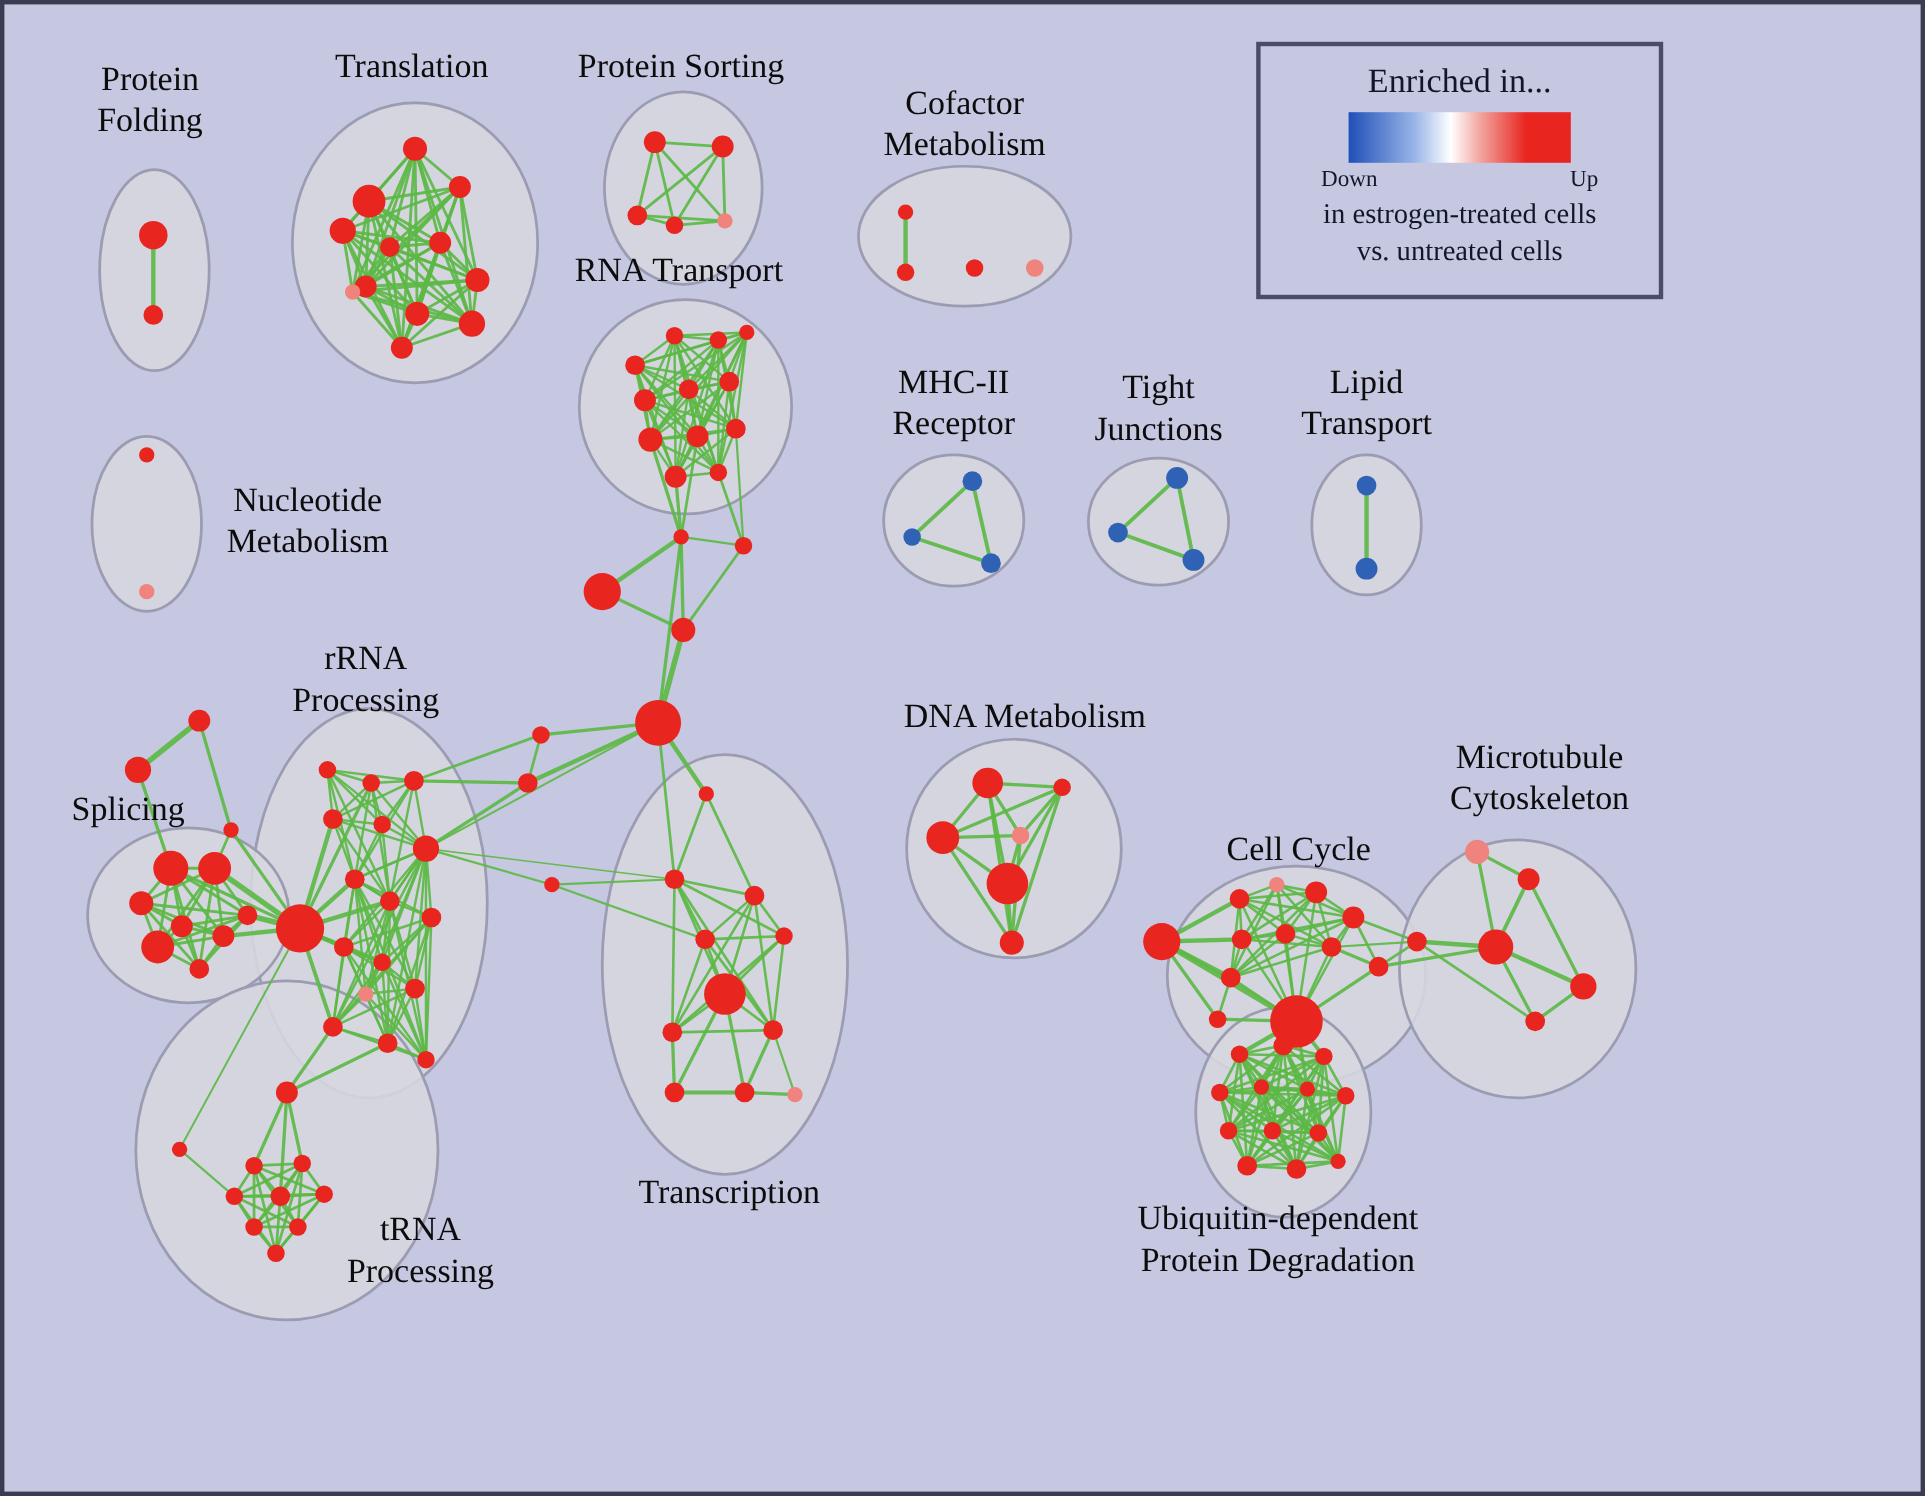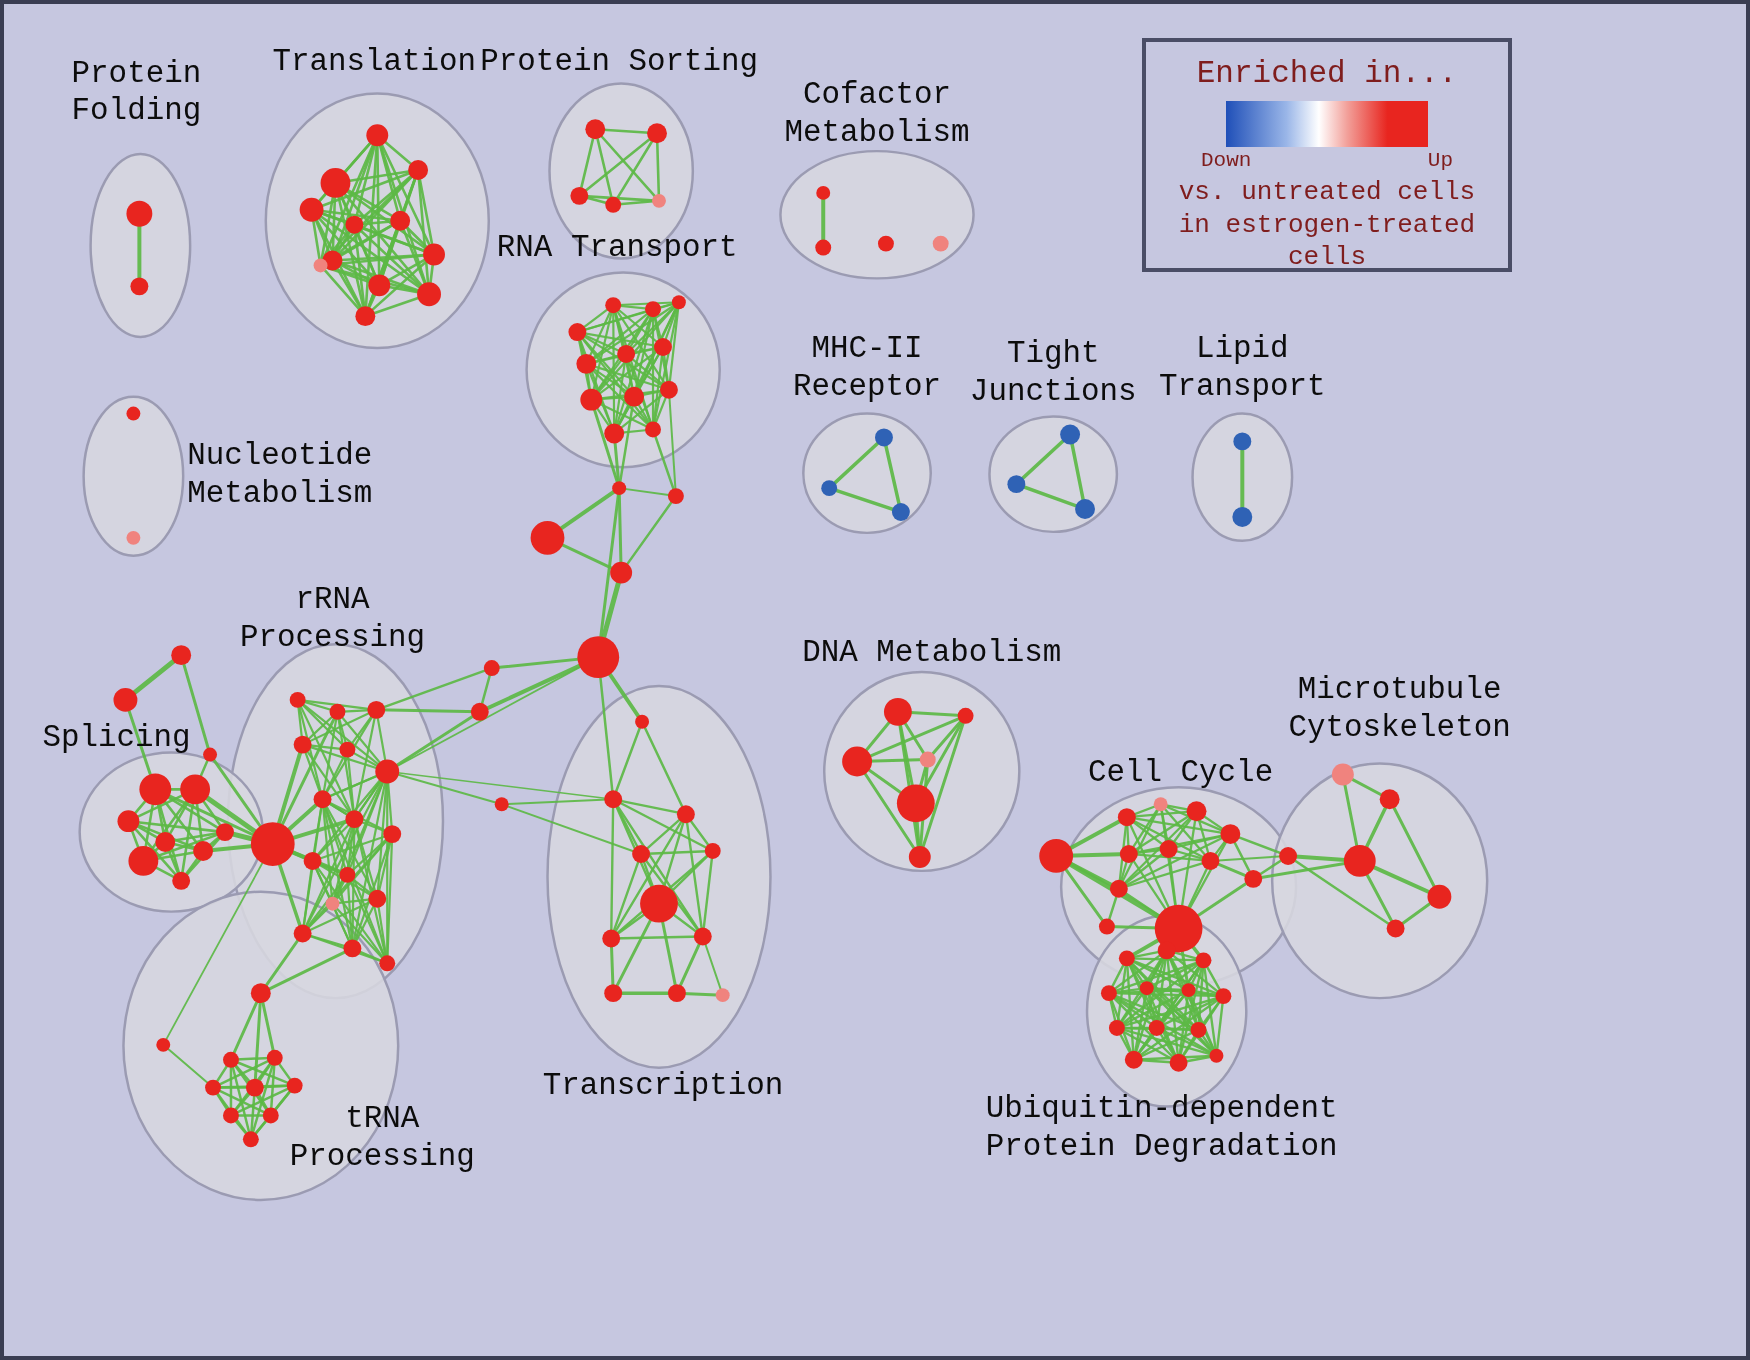--- a/index.html
+++ b/index.html
@@ -1,24 +1,24 @@
 <!DOCTYPE html>
 <html><head>
 <meta charset="utf-8">
 <style>
   html,body{margin:0;padding:0;background:#ffffff}
   #canvas{position:relative;width:1750px;height:1360px;background:#c6c7e0;
     border:4px solid #3a3d52;box-sizing:border-box;overflow:hidden;
-    font-family:Liberation Mono, monospace}
+    font-family:Liberation Serif, serif}
   #net{position:absolute;left:0;top:0;width:100%;height:100%}
   .cluster{fill:#d7d7df;fill-opacity:.88;stroke:#9b9bb2;stroke-width:2.5}
   .edge{stroke:#5cb845;stroke-opacity:.92;stroke-linecap:round}
   .cluster-label{font-size:31px;fill:#0c0c0c}
   #legend{position:absolute;left:1138px;top:34px;width:370px;height:234px;
-    border:4px solid #4a4d66;box-sizing:border-box;text-align:center;color:#7f1d1d}
+    border:4px solid #4a4d66;box-sizing:border-box;text-align:center;color:#0f172a}
   .legend-title{font-size:31px;margin-top:14px}
   .legend-bar{height:46px;width:202px;margin:10px auto 2px}
   .legend-row{display:flex;justify-content:space-between;width:252px;margin:0 auto;font-size:21px}
   .legend-small{font-size:26px;line-height:1.25;margin-top:4px}
 </style>
 </head>
 <body>
 
 <div id="canvas">
 
@@ -742,18 +742,18 @@
     </svg>
 
   <div id="legend">
     <div class="legend-title">Enriched in...</div>
     <div class="legend-bar" style="background: linear-gradient(90deg, rgb(31, 79, 184) 0%, rgb(154, 182, 232) 30%, rgb(255, 255, 255) 46%, rgb(242, 160, 154) 60%, rgb(232, 37, 31) 80%, rgb(232, 37, 31) 100%);"></div>
     <div class="legend-row">
       <span>Down</span>
       <span>Up</span>
     </div>
     <div class="legend-small">
+      <div>in estrogen-treated cells</div>
       <div>vs. untreated cells</div>
-      <div>in estrogen-treated cells</div>
     </div>
   </div>
 
 </div>
 
 </body></html>

